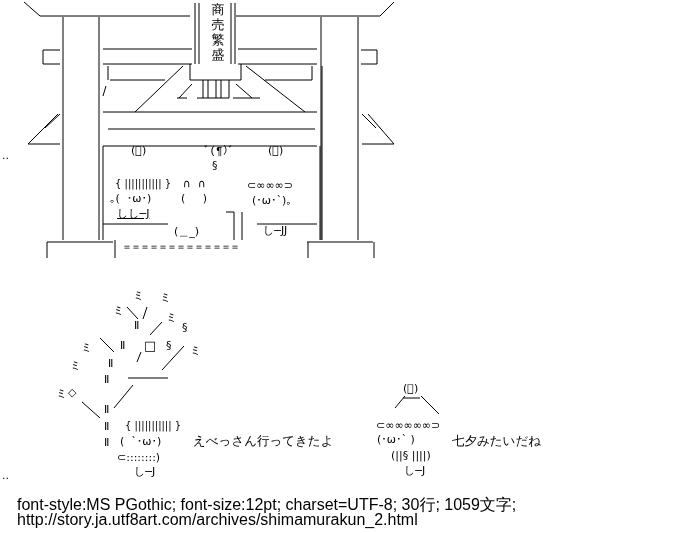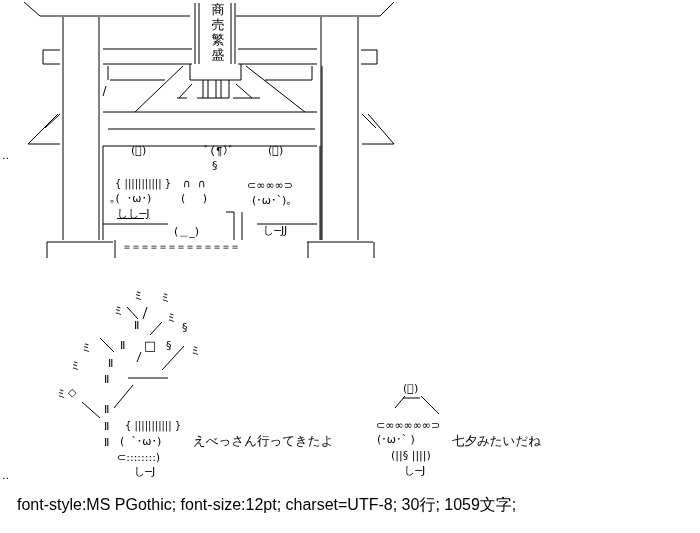--- a/index.html
+++ b/index.html
@@ -171,13 +171,14 @@
 <div class="t" style="left:403px;top:383px;">(ﾟ)</div>
 <div class="t" style="left:376px;top:420px;">⊂∞∞∞∞∞⊃</div>
 <div class="t" style="left:377px;top:434px;">(･ω･` )</div>
 <div class="t" style="left:391px;top:450px;">(||§ ||||)</div>
 <div class="t" style="left:404px;top:465px;">し─J</div>
 
 <div class="caption" style="left:452px;top:433px;text-align:center;">七夕みたいだね</div>
 
 <div class="footer">
   <div>font-style:MS PGothic; font-size:12pt; charset=UTF-8; 30行; 1059文字;</div>
+  <div>http://story.ja.utf8art.com/archives/shimamurakun_2.html</div>
 </div>
 
 </body></html>

